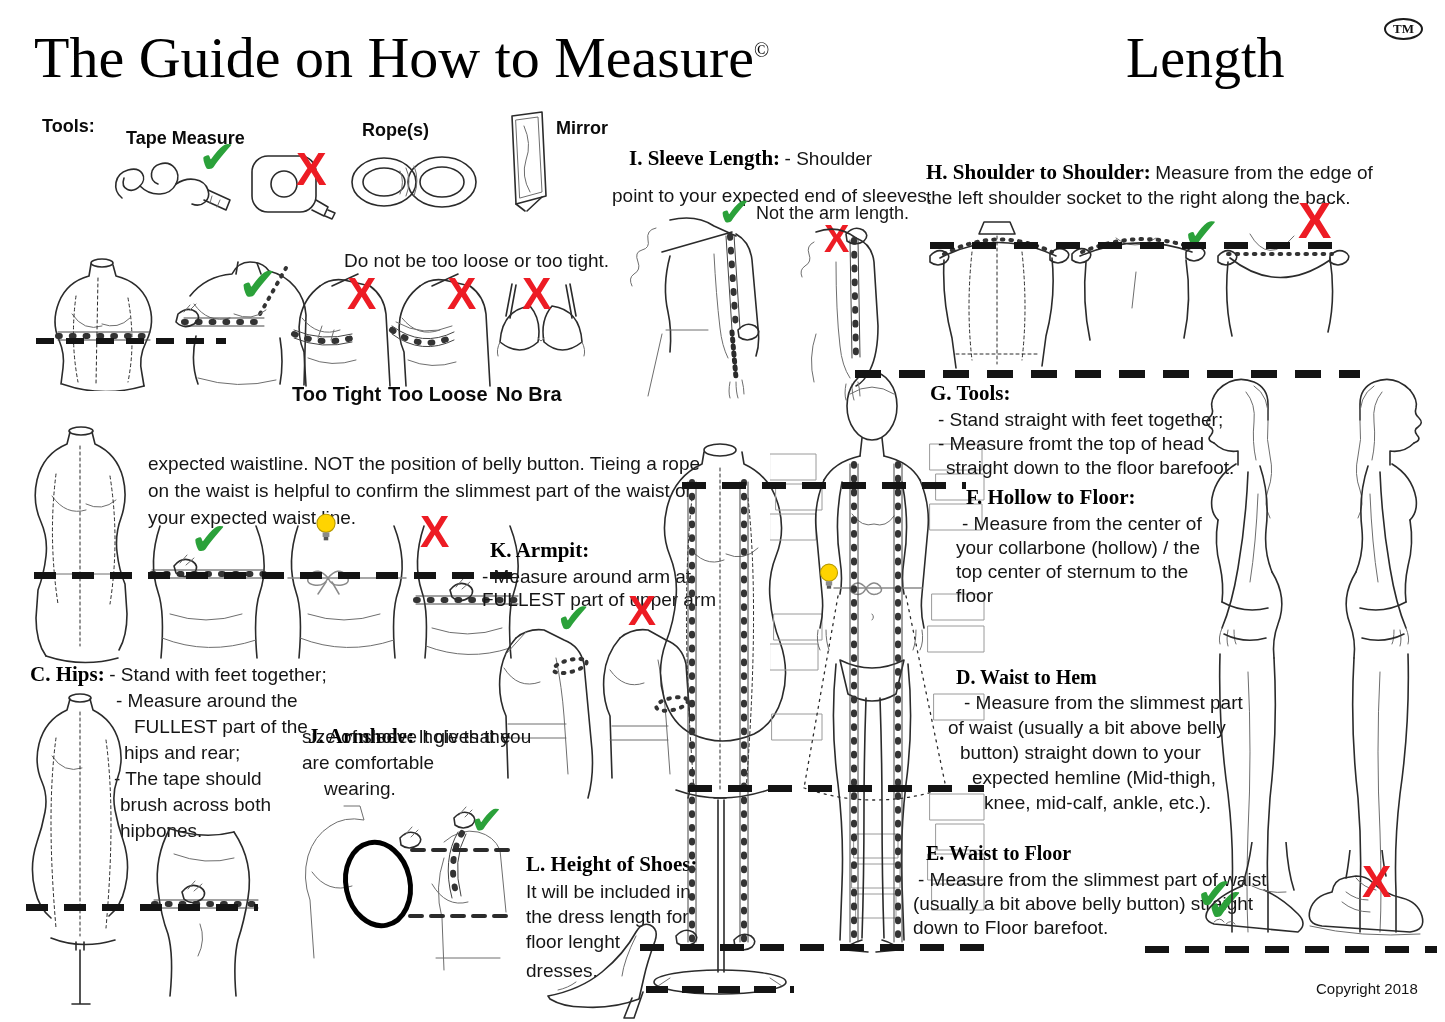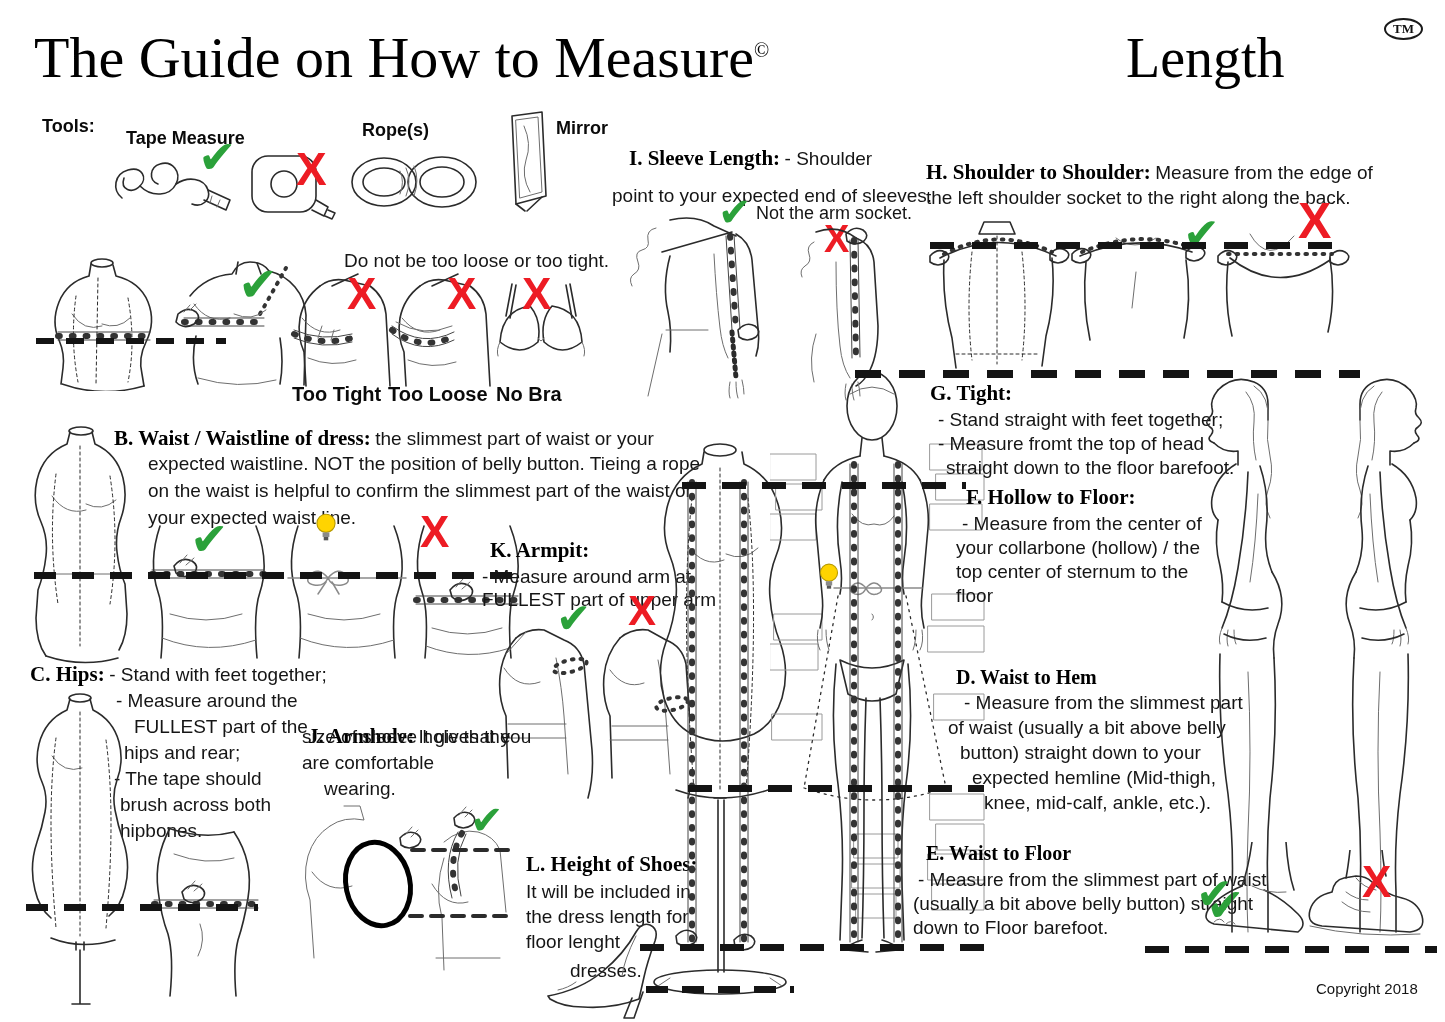--- a/index.html
+++ b/index.html
@@ -159,24 +159,20 @@
     </svg>
   </div>
   <div class="abs cross" style="left:522px;top:272px;font-size:44px;">X</div>
 
   <div class="dashline" style="left:36px;top:338px;width:190px;height:6px;background:repeating-linear-gradient(90deg,#141414 0 18px,transparent 18px 30px);"></div>
 
   <div class="abs cap" style="left:292px;top:383px;">Too Tight</div>
   <div class="abs cap" style="left:388px;top:383px;">Too Loose</div>
   <div class="abs cap" style="left:496px;top:383px;">No Bra</div>
 
-  <div class="abs" style="left:114px;top:426px;">
-    <span class="sec-title">B. Waist / Waistline of dress:</span>
-    <span class="body-txt">the slimmest part of waist or your</span>
-  </div>
   <div class="abs body-txt" style="left:148px;top:453px;">expected waistline. NOT the position of belly button. Tieing a rope</div>
   <div class="abs body-txt" style="left:148px;top:480px;">on the waist is helpful to confirm the slimmest part of the waist or</div>
   <div class="abs body-txt" style="left:148px;top:507px;">your expected waist line.</div>
 
   <div class="fig" style="left:26px;top:424px;">
     <svg width="116" height="242" viewBox="0 0 116 242">
       <ellipse cx="55" cy="7" rx="12" ry="4"></ellipse>
       <path d="M44,8 l-3,12 q-24,10 -30,36 q-5,22 4,42 q7,16 5,34 q-2,18 -8,34 l-2,28 q0,24 10,38"></path>
       <path d="M66,8 l3,12 q22,10 28,34 q5,20 -2,40 q-6,16 -4,34 q2,18 8,32 l2,30 q0,22 -8,36"></path>
       <path class="thin" d="M26,72 q14,20 34,14 M60,80 q16,8 30,-4"></path>
@@ -329,38 +325,38 @@
       </g>
       <path d="M118,52 h98 M116,118 h102" style="stroke-dasharray:12 9;stroke-width:4;"></path>
     </svg>
   </div>
   <div class="abs check" style="left:470px;top:800px;font-size:40px;">✔</div>
 
   <div class="abs sec-title" style="left:526px;top:852px;">L. Height of Shoes:</div>
   <div class="abs body-txt" style="left:526px;top:881px;">It will be included in</div>
   <div class="abs body-txt" style="left:526px;top:906px;">the dress length for</div>
   <div class="abs body-txt" style="left:526px;top:931px;">floor lenght</div>
-  <div class="abs body-txt" style="left:526px;top:960px;margin-left:44px;">dresses.</div>
+  <div class="abs body-txt" style="left:526px;top:960px;">dresses.</div>
 
   <div class="fig" style="left:538px;top:922px;">
     <svg width="162" height="98" viewBox="0 0 162 98">
       <path d="M10,74 q32,-6 54,-24 q22,-18 34,-40 q6,-10 14,-7 q9,4 5,16 q-8,22 -11,36 l-5,22 q-26,10 -56,8 q-20,0 -33,-8 z"></path>
       <path d="M94,76 l-8,20 h10 l9,-26"></path>
       <path class="thin" d="M98,14 q-12,24 -14,40"></path>
       <path class="thin" d="M20,68 q10,-2 18,-8"></path>
     </svg>
   </div>
 
   <div class="abs" style="left:616px;top:146px;margin-left:13px;">
     <span class="sec-title">I. Sleeve Length:</span>
     <span class="body-txt">- Shoulder</span>
   </div>
   <div class="abs body-txt" style="left:612px;top:185px;">point to your expected end of sleeves.</div>
   <div class="abs check" style="left:718px;top:192px;font-size:40px;">✔</div>
-  <div class="abs body-txt" style="left:756px;top:203px;font-size:18px;">Not the arm socket.</div>
+  <div class="abs body-txt" style="left:756px;top:203px;font-size:18px;">Not the arm length.</div>
   <div class="abs cross" style="left:824px;top:220px;font-size:38px;">X</div>
 
   <div class="fig" style="left:618px;top:212px;">
     <svg width="292" height="232" viewBox="0 0 292 232">
       <path class="thin" d="M38,16 q-10,2 -8,12 q2,8 -6,10 q-8,2 -4,12 q3,8 -4,12 q-6,4 -2,12"></path>
       <path d="M52,8 q26,-6 44,6 l22,10"></path>
       <path d="M44,40 L114,20"></path>
       <path d="M52,44 q-8,30 -2,56 q4,18 2,40"></path>
       <path class="thin" d="M48,118 h42 M44,122 l-14,62"></path>
       <path d="M118,22 q14,8 16,26 l6,68 q2,16 -2,28"></path>
@@ -501,21 +497,21 @@
       <rect x="8" y="22" width="4" height="3" fill="#555"></rect>
     </svg>
   </div>
 
   <div class="dashline" style="left:855px;top:370px;width:505px;height:8px;background:repeating-linear-gradient(90deg,#141414 0 26px,transparent 26px 44px);"></div>
   <div class="dashline" style="left:682px;top:482px;width:284px;height:7px;background:repeating-linear-gradient(90deg,#141414 0 24px,transparent 24px 40px);"></div>
   <div class="dashline" style="left:688px;top:785px;width:296px;height:7px;background:repeating-linear-gradient(90deg,#141414 0 24px,transparent 24px 40px);"></div>
   <div class="dashline" style="left:640px;top:944px;width:346px;height:7px;background:repeating-linear-gradient(90deg,#141414 0 24px,transparent 24px 40px);"></div>
   <div class="dashline" style="left:646px;top:986px;width:148px;height:7px;background:repeating-linear-gradient(90deg,#141414 0 22px,transparent 22px 36px);"></div>
 
-  <div class="abs sec-title" style="left:930px;top:381px;">G. Tight:</div>
+  <div class="abs sec-title" style="left:930px;top:381px;">G. Tools:</div>
   <div class="abs body-txt" style="left:938px;top:409px;">- Stand straight with feet together;</div>
   <div class="abs body-txt" style="left:938px;top:433px;">- Measure fromt the top of head</div>
   <div class="abs body-txt" style="left:946px;top:457px;">straight down to the  floor barefoot.</div>
 
   <div class="abs sec-title" style="left:966px;top:485px;">F. Hollow to Floor:</div>
   <div class="abs body-txt" style="left:962px;top:513px;">- Measure from the center of</div>
   <div class="abs body-txt" style="left:956px;top:537px;">your collarbone (hollow) / the</div>
   <div class="abs body-txt" style="left:956px;top:561px;">top center of sternum to the</div>
   <div class="abs body-txt" style="left:956px;top:585px;">floor</div>
 

